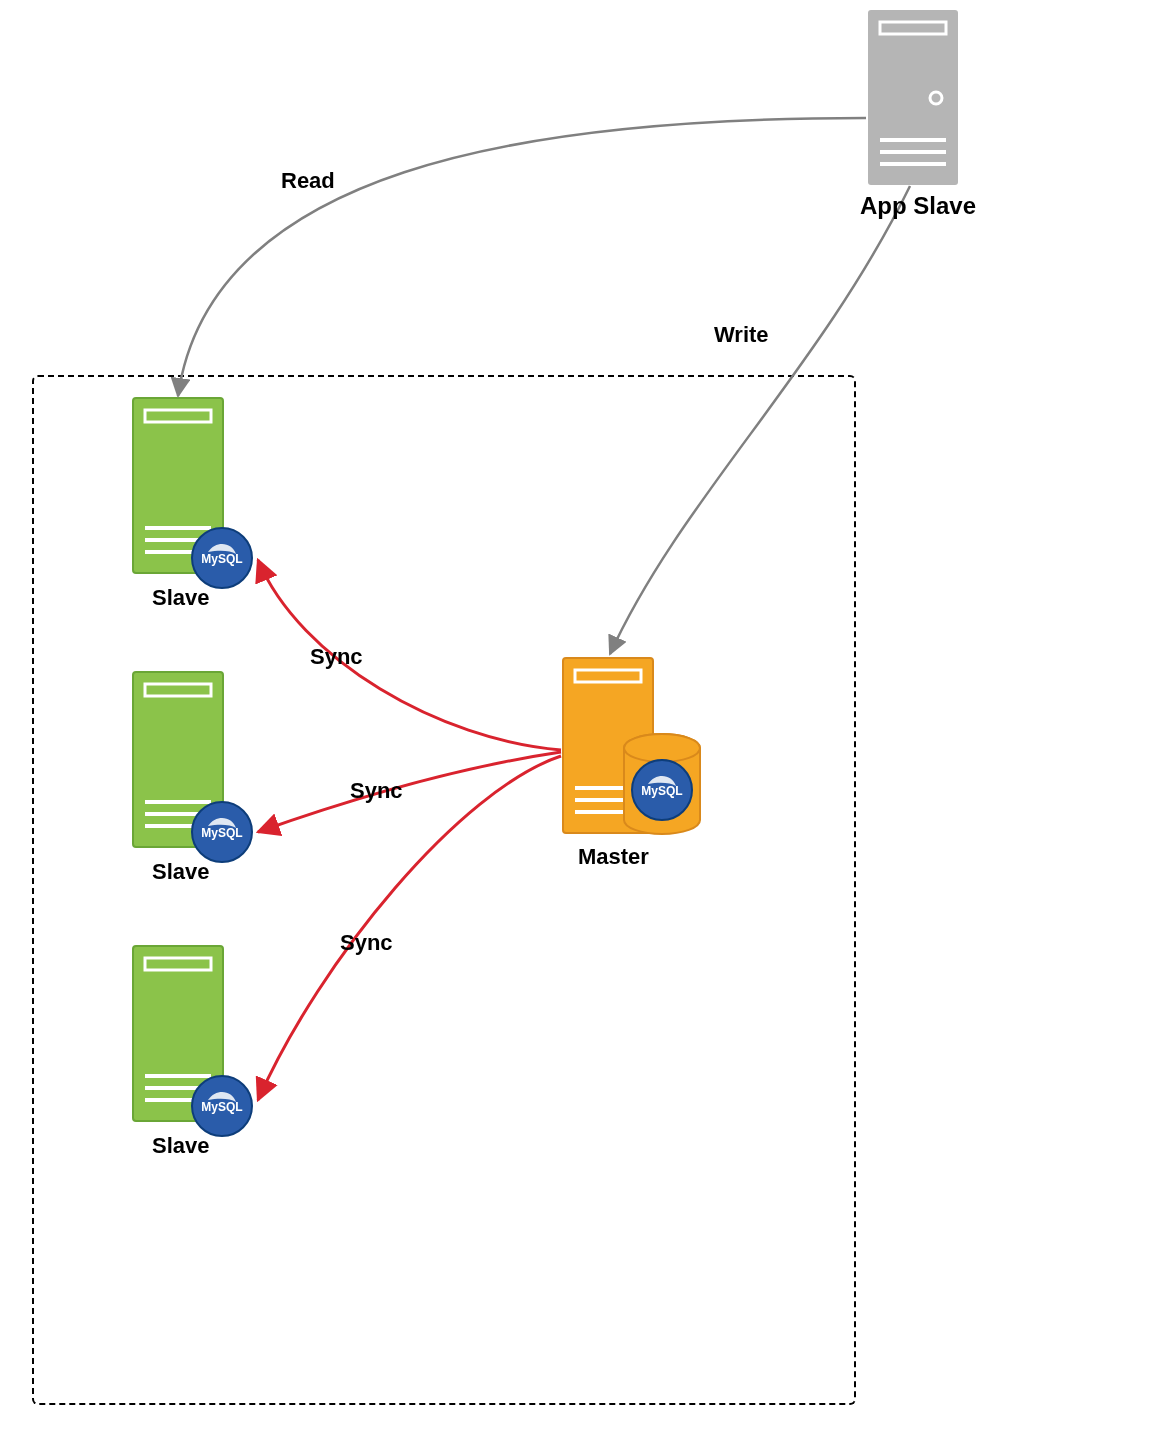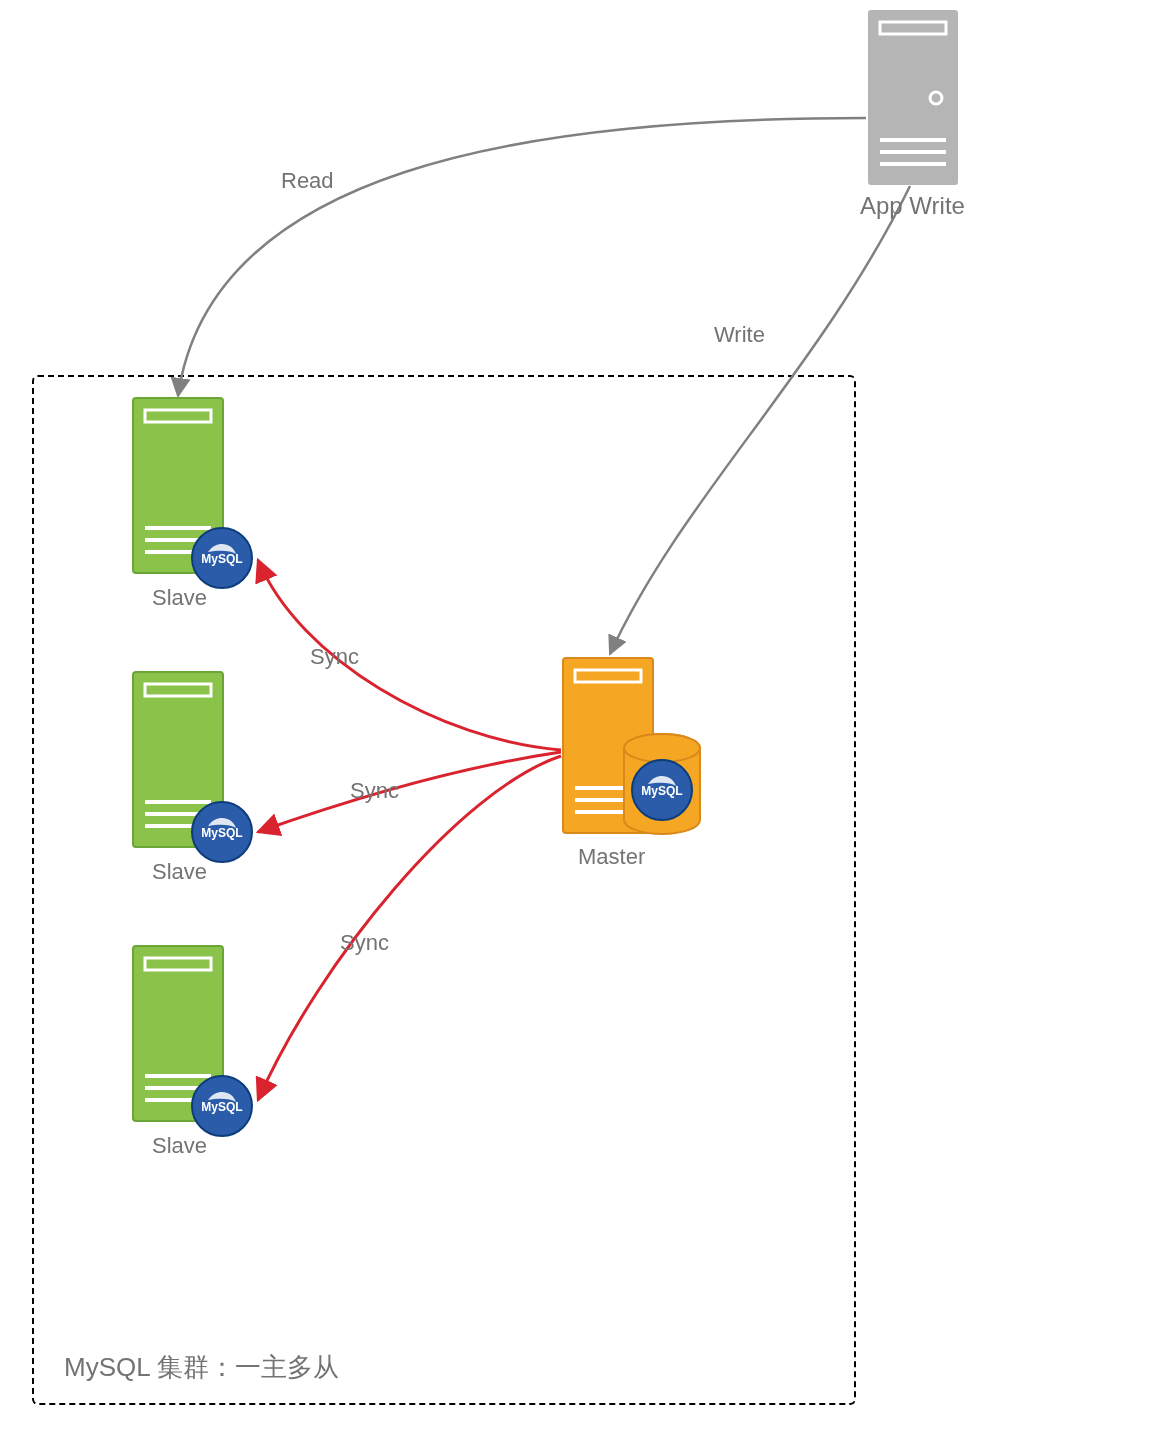--- a/index.html
+++ b/index.html
@@ -23,22 +23,22 @@
     pointer-events: none;
   }
   .cluster-box {
     position: absolute;
     border: 2px dashed #000;
     border-radius: 6px;
     background: transparent;
   }
   .label {
     position: absolute;
-    font-weight: 400;
-    color: #737373;
+    font-weight: 700;
+    color: #000000;
     white-space: nowrap;
   }
 </style>
 </head>
 <body>
 
 <div class="stage">
 
   <div class="cluster-box" style="left:32px; top:375px; width:820px; height:1026px;"></div>
 
@@ -132,35 +132,34 @@
     <path d="M561,752 C440,770 320,810 258,832" fill="none" stroke="#d9232e" stroke-width="3" marker-end="url(#arrow-red)"></path>
 
     <path d="M561,756 C460,790 320,960 258,1100" fill="none" stroke="#d9232e" stroke-width="3" marker-end="url(#arrow-red)"></path>
 
     <text x="662" y="795" text-anchor="middle" font-size="12" font-weight="700" font-family="Arial" fill="#ffffff">MySQL</text>
     <text x="222" y="563" text-anchor="middle" font-size="12" font-weight="700" font-family="Arial" fill="#ffffff">MySQL</text>
     <text x="222" y="837" text-anchor="middle" font-size="12" font-weight="700" font-family="Arial" fill="#ffffff">MySQL</text>
     <text x="222" y="1111" text-anchor="middle" font-size="12" font-weight="700" font-family="Arial" fill="#ffffff">MySQL</text>
   </svg>
 
-  <div class="label" style="left:860px; top:192px; font-size:24px;">App Write</div>
+  <div class="label" style="left:860px; top:192px; font-size:24px;">App Slave</div>
 
   <div class="label" style="left:578px; top:844px; font-size:22px;text-align:right;">Master</div>
 
   <div class="label" style="left:152px; top:585px; font-size:22px;">Slave</div>
 
   <div class="label" style="left:152px; top:859px; font-size:22px;">Slave</div>
 
   <div class="label" style="left:152px; top:1133px; font-size:22px;">Slave</div>
 
   <div class="label" style="left:281px; top:168px; font-size:22px;">Read</div>
 
   <div class="label" style="left:714px; top:322px; font-size:22px;text-align:right;">Write</div>
 
   <div class="label" style="left:310px; top:644px; font-size:22px;">Sync</div>
 
   <div class="label" style="left:350px; top:778px; font-size:22px;">Sync</div>
 
   <div class="label" style="left:340px; top:930px; font-size:22px;">Sync</div>
 
-  <div class="label" style="left:64px; top:1350px; font-size:26px;">MySQL 集群：一主多从</div>
 
 </div>
 
 </body></html>

